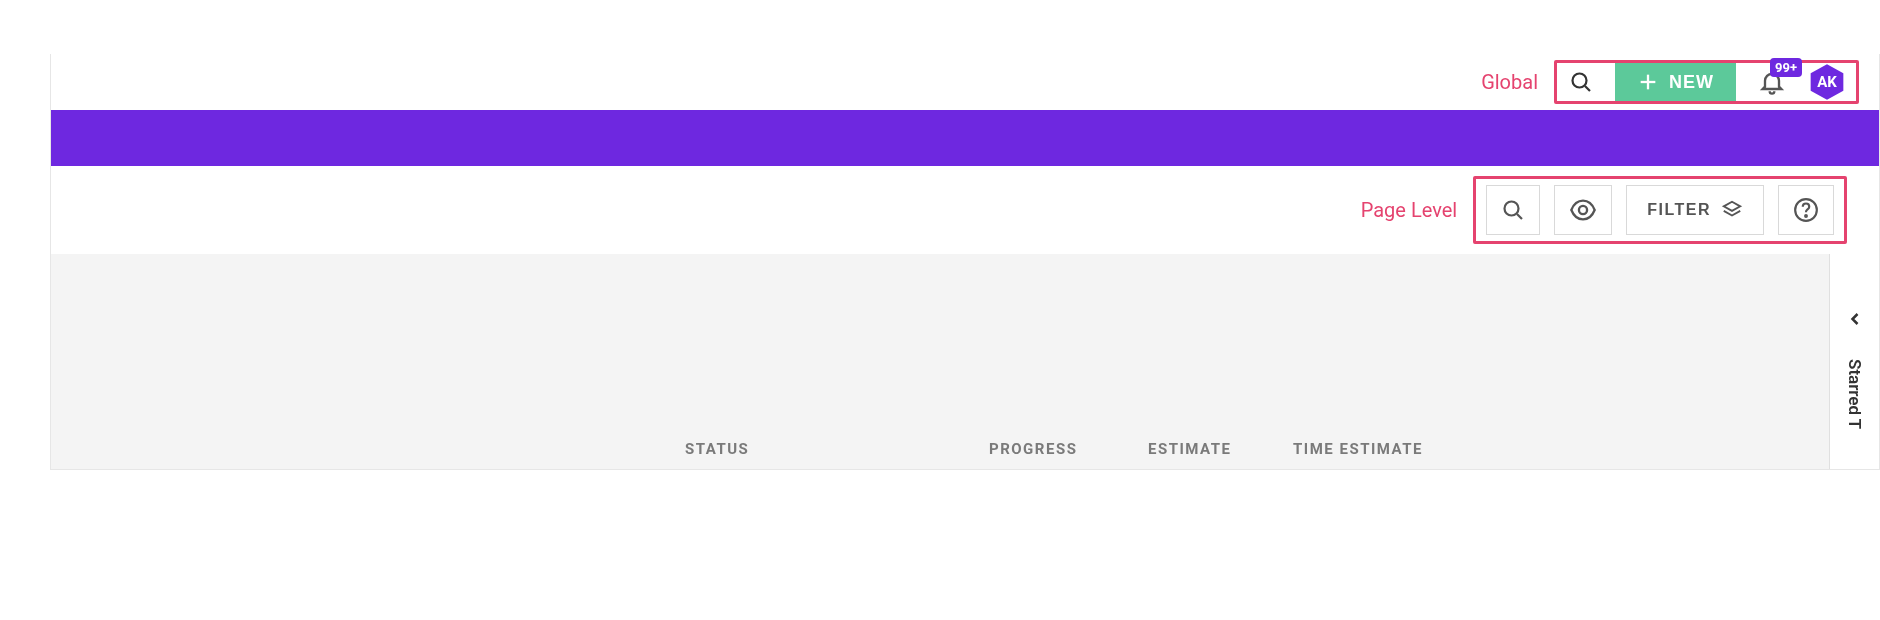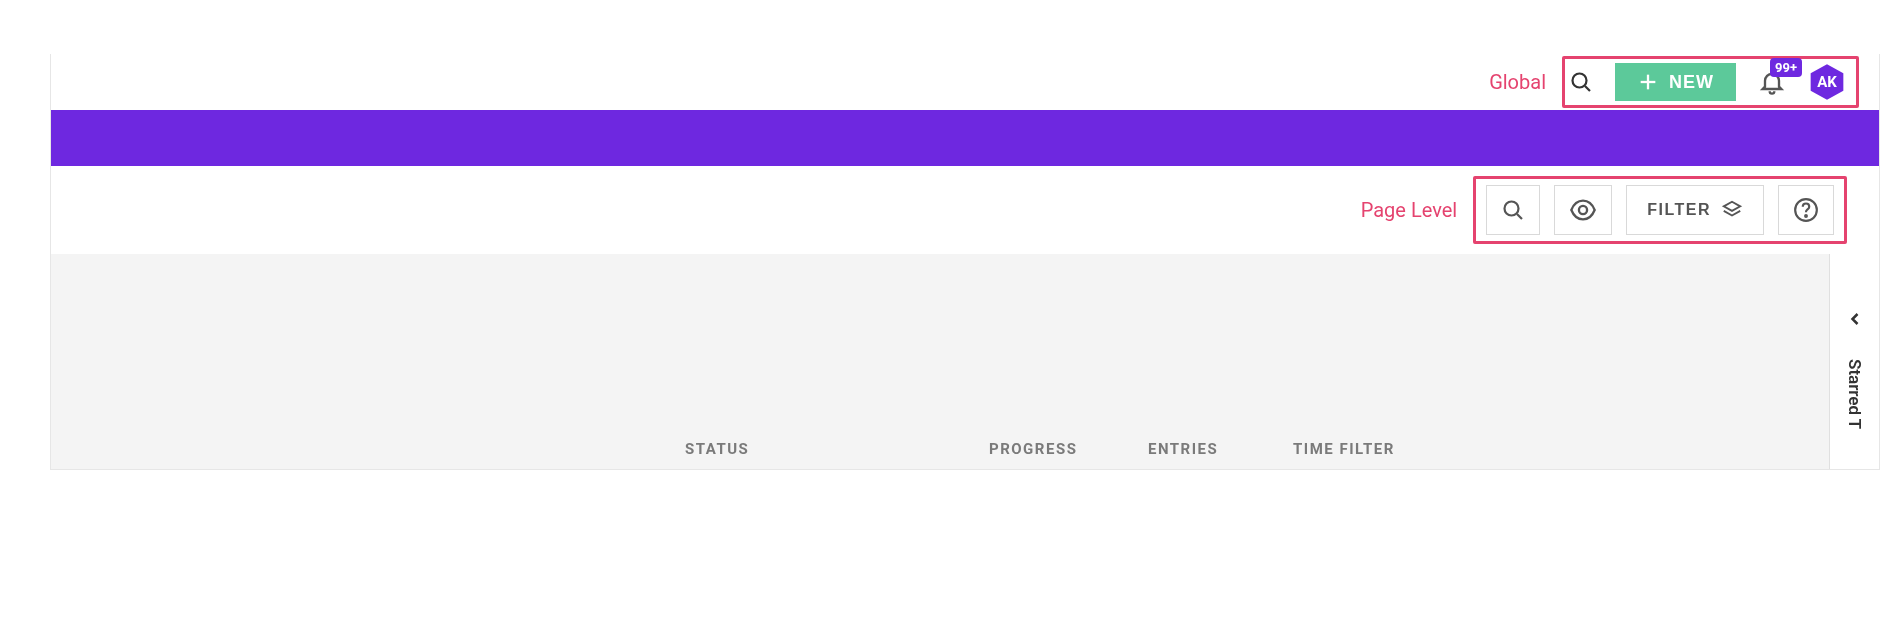--- a/index.html
+++ b/index.html
@@ -35,22 +35,22 @@
     .global-label {
       color: #e5436f;
       font-size: 20px;
     }
     .global-highlight {
       border: 3px solid #e5436f;
       border-radius: 2px;
       display: flex;
       align-items: center;
       gap: 18px;
-      padding: 4px 10px 4px 0;
-      height: 52px;
+      padding: 4px 10px 4px 8px;
+      height: 44px;
     }
     .search-icon-btn {
       background: transparent;
       border: none;
       cursor: pointer;
       display: flex;
       align-items: center;
       justify-content: center;
       padding: 4px;
     }
@@ -278,22 +278,22 @@
           <circle cx="12" cy="17.5" r="0.8" fill="#555"></circle>
         </svg>
       </button>
     </div>
   </div>
 
   <div class="content-area">
     <div class="column-headers">
       <span class="col col-status">STATUS</span>
       <span class="col col-progress">PROGRESS</span>
-      <span class="col col-estimate">ENTRIES</span>
-      <span class="col col-time">TIME FILTER</span>
+      <span class="col col-estimate">ESTIMATE</span>
+      <span class="col col-time">TIME ESTIMATE</span>
     </div>
     <div class="sidebar-tab">
       <svg width="20" height="20" viewBox="0 0 24 24" fill="none" stroke="#333" stroke-width="3">
         <polyline points="15,6 9,12 15,18"></polyline>
       </svg>
       <span class="sidebar-label">Starred T</span>
     </div>
   </div>
 </div>
 

